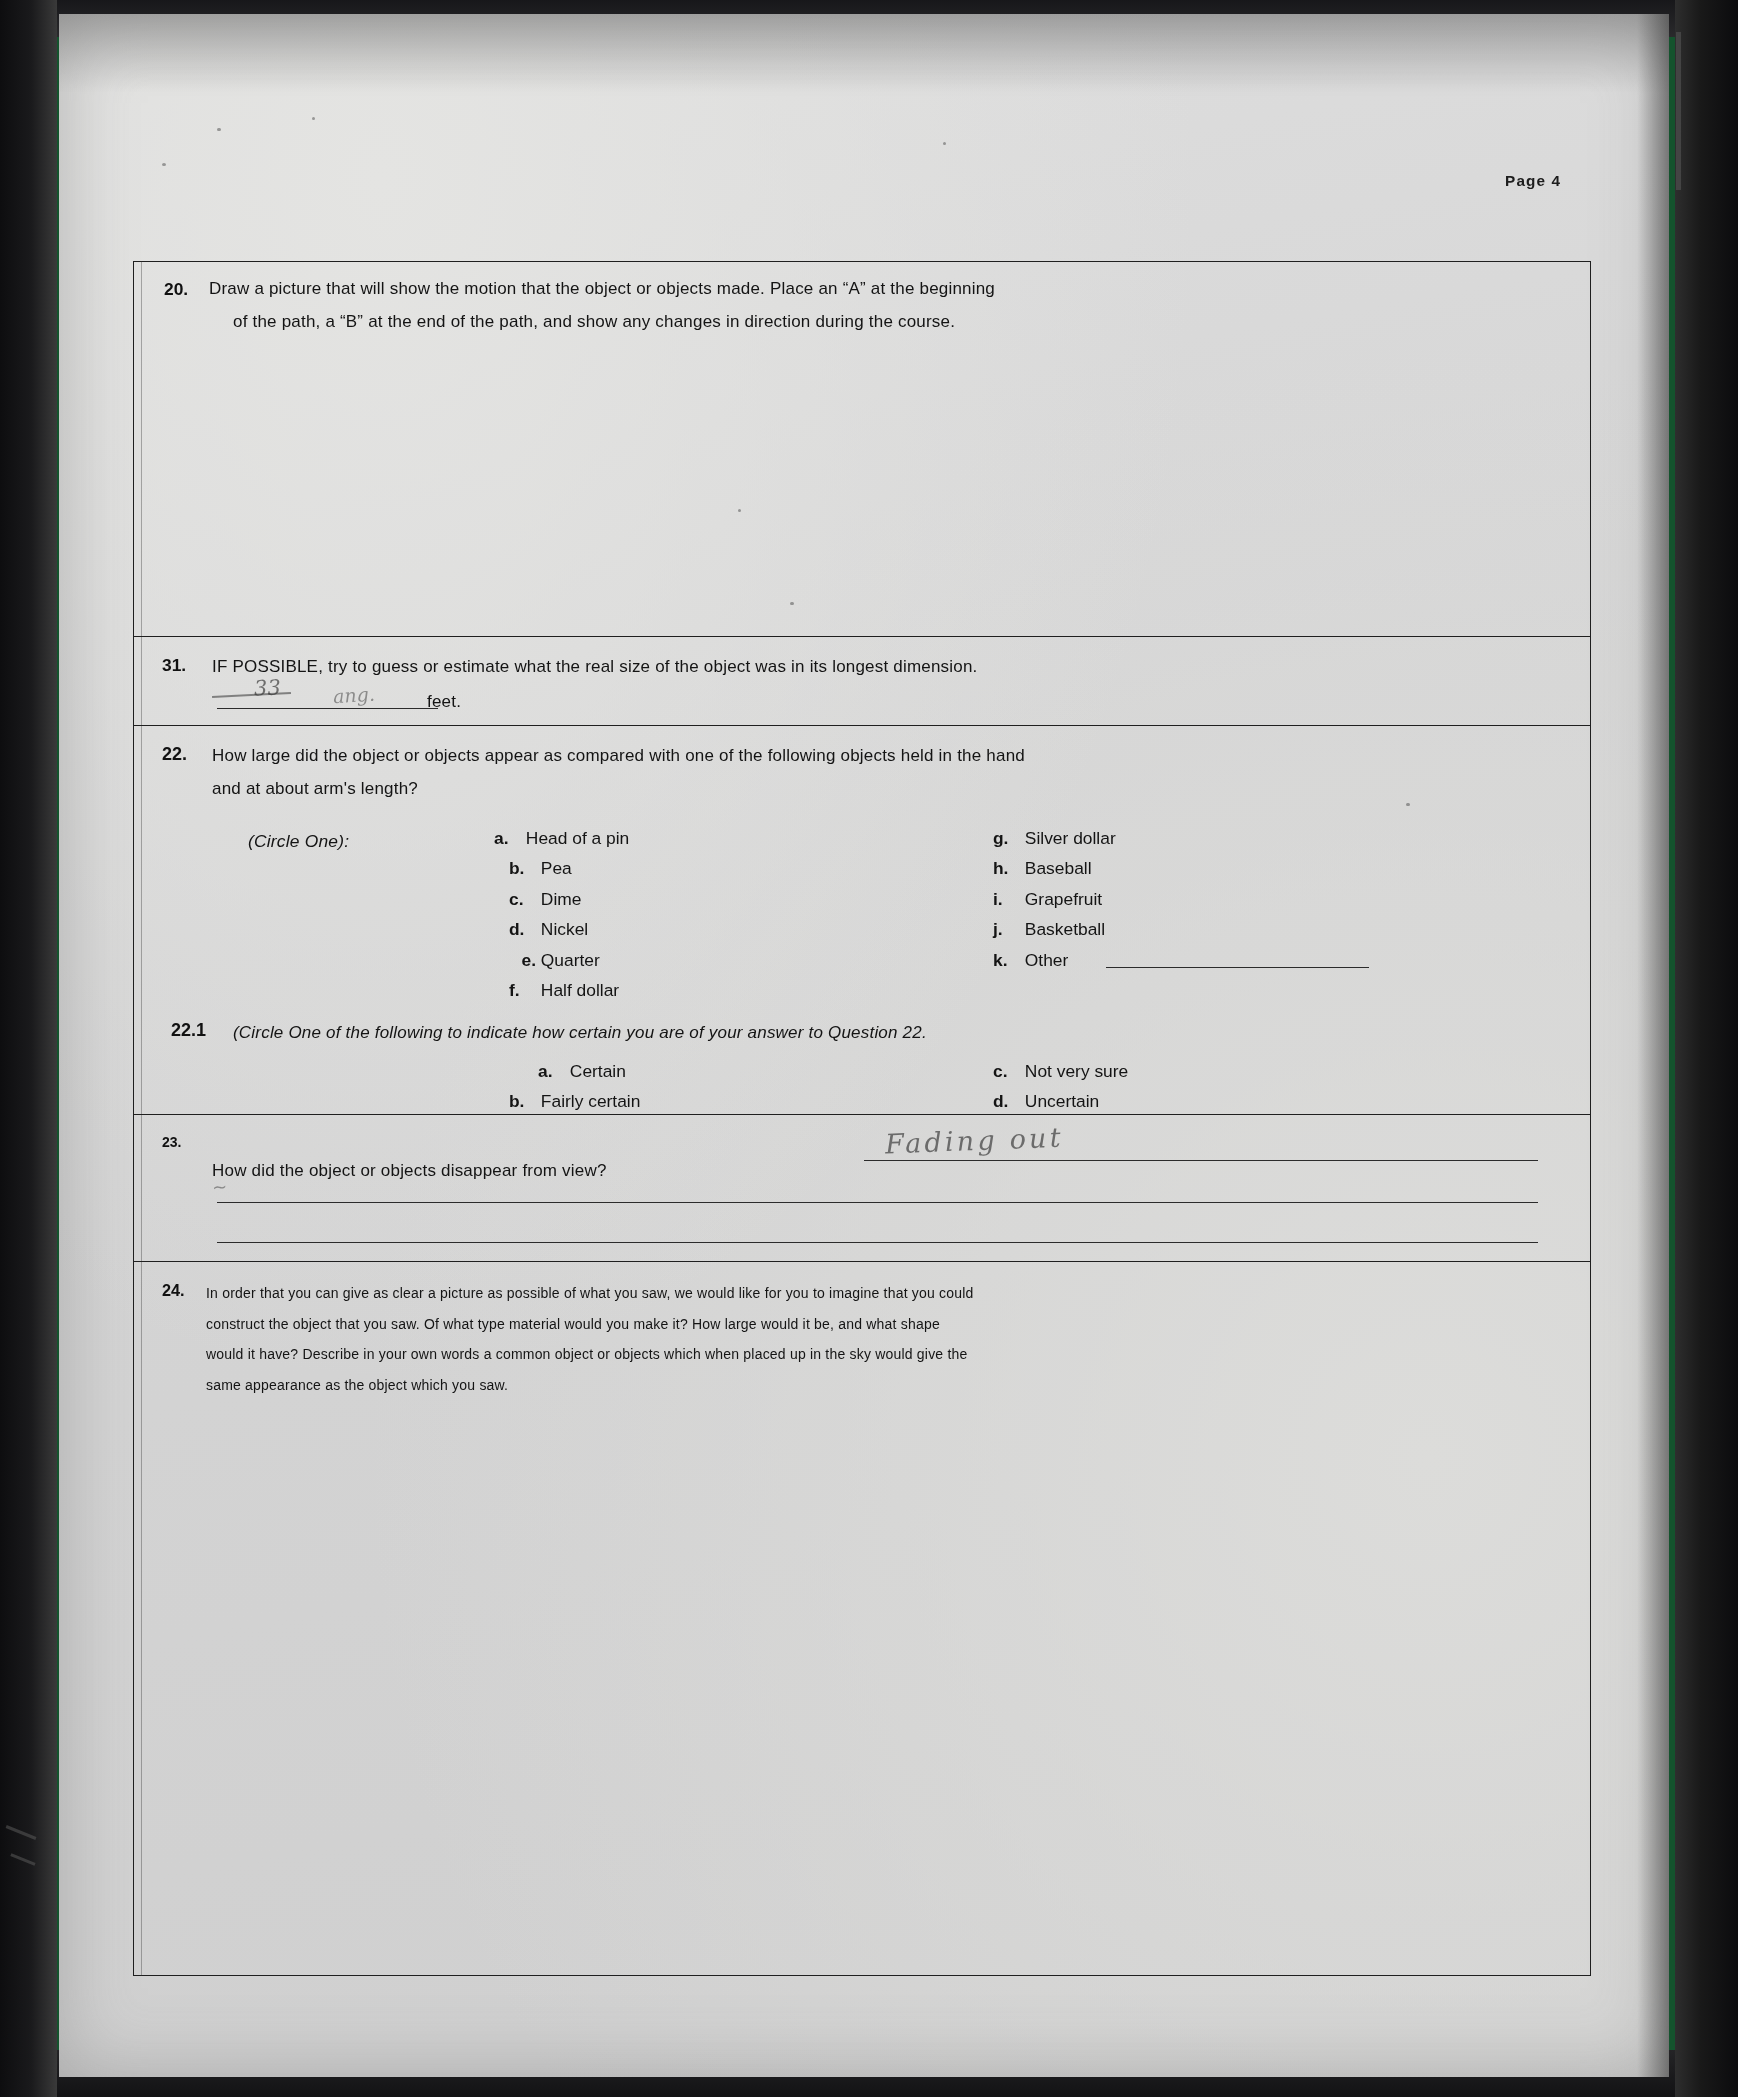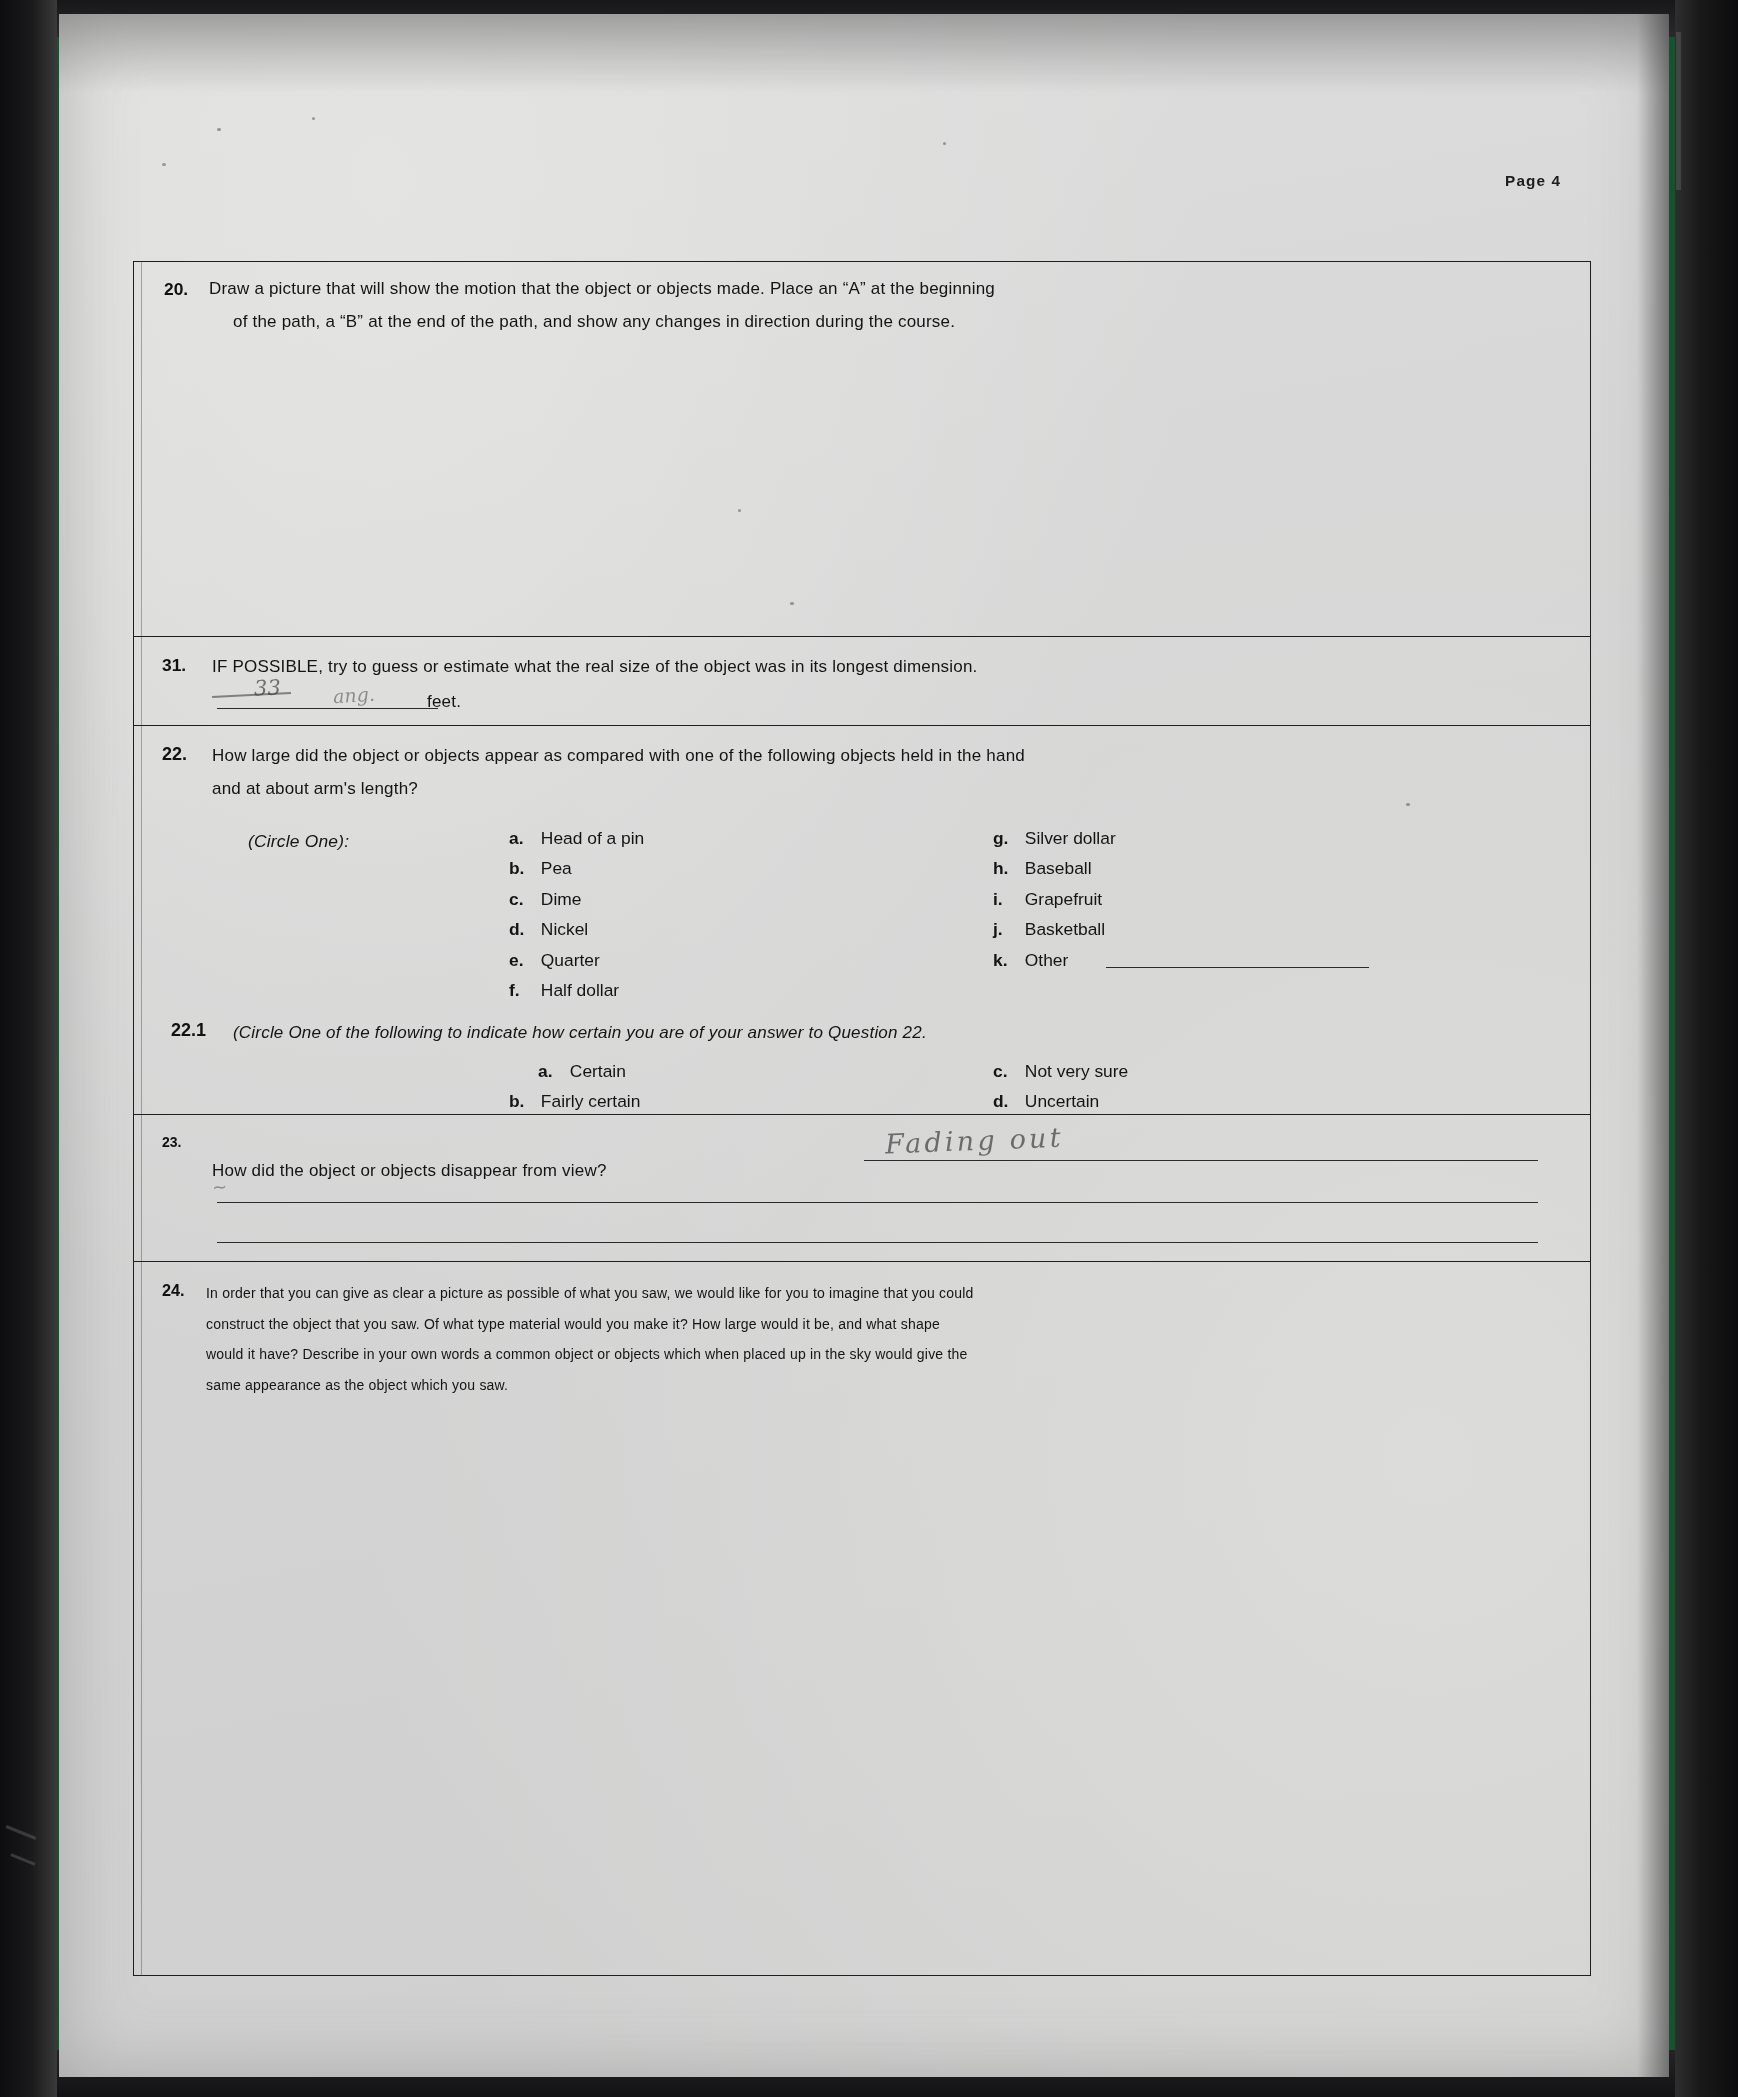--- a/index.html
+++ b/index.html
@@ -234,37 +234,37 @@
     <div class="strike" style="left:153px; top:680px; width:79px;"></div>
     <div class="hand2" style="left:274px; top:670px; font-size:19px;">ang.</div>
     <div class="q body-lg" style="left:368px; top:676px;">feet.</div>
 
     <div class="num" style="left:103px; top:730px; font-size:18px;">22.</div>
     <div class="q body-lg" style="left:153px; top:730px; width:1347px;">How large did the object or objects appear as compared with one of the following objects held in the hand</div>
     <div class="q body-lg" style="left:153px; top:763px; width:1052px;">and at about arm's length?</div>
 
     <div class="q body-lg ital" style="left:189px; top:815px; font-size:17.4px;">(Circle One):</div>
 
-    <div class="opt" style="left:450px; top:814px;">
+    <div class="opt" style="left:435px; top:814px;">
       <span class="lt">a.</span>
       <span>Head of a pin</span>
     </div>
     <div class="opt" style="left:450px; top:844px;">
       <span class="lt">b.</span>
       <span>Pea</span>
     </div>
     <div class="opt" style="left:450px; top:875px;">
       <span class="lt">c.</span>
       <span>Dime</span>
     </div>
     <div class="opt" style="left:450px; top:905px;">
       <span class="lt">d.</span>
       <span>Nickel</span>
     </div>
-    <div class="opt" style="left:450px; top:936px;">
+    <div class="opt" style="left:450px; top:936px;text-align:right;">
       <span class="lt">e.</span>
       <span>Quarter</span>
     </div>
     <div class="opt" style="left:450px; top:966px;">
       <span class="lt">f.</span>
       <span>Half dollar</span>
     </div>
 
     <div class="opt" style="left:934px; top:814px;">
       <span class="lt">g.</span>

